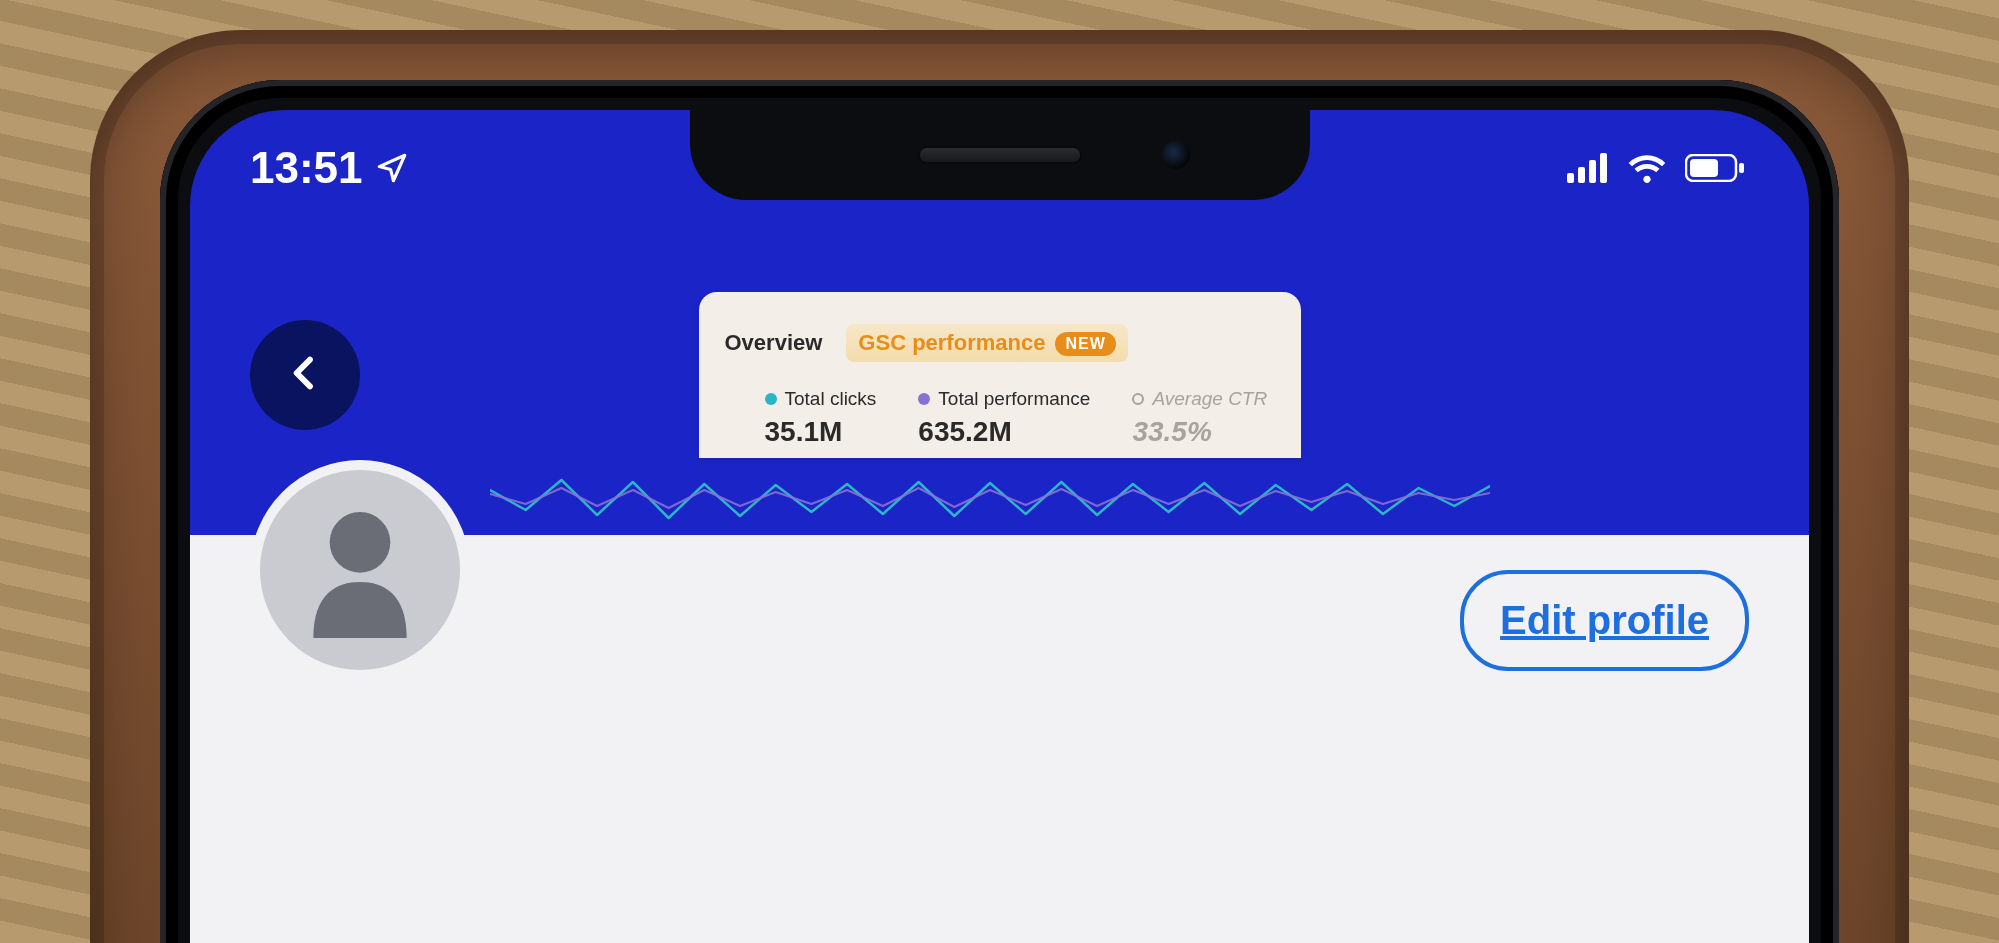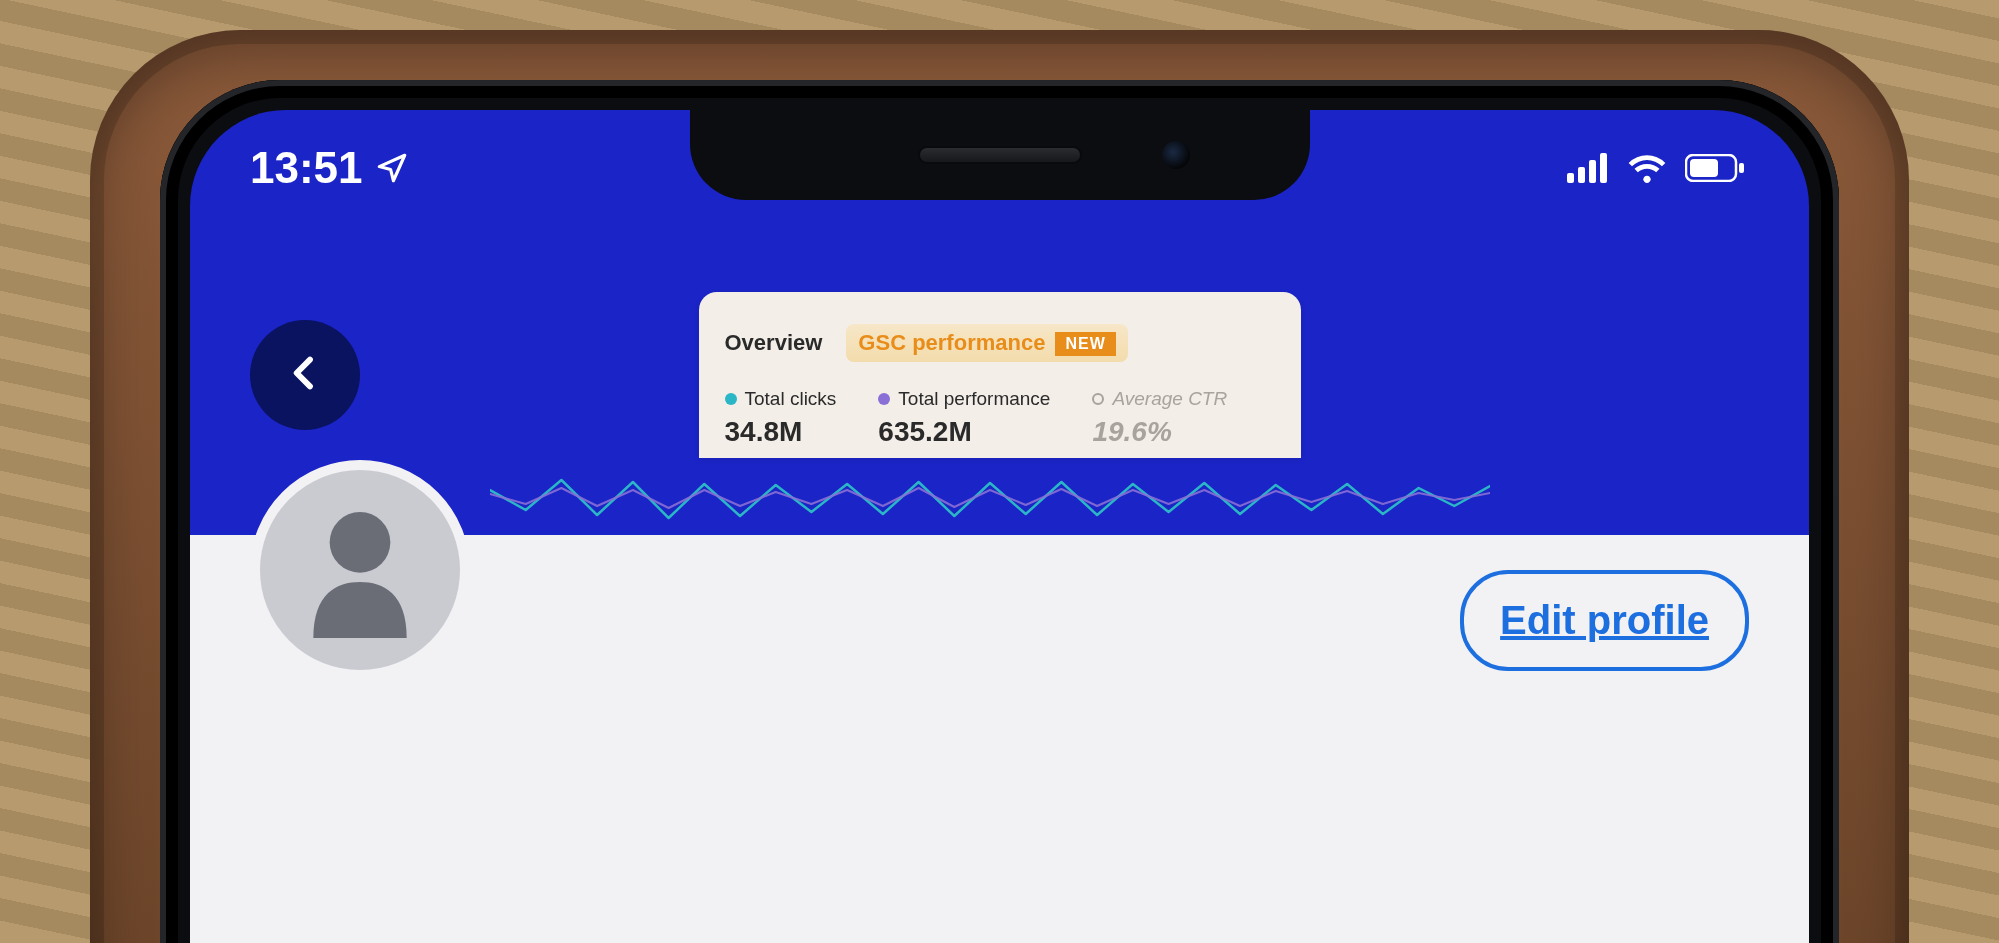--- a/index.html
+++ b/index.html
@@ -119,23 +119,23 @@
   .tab-overview{color:var(--text-dark);}
   .tab-gsc{
     color:var(--orange);
     background:linear-gradient(#f7e7c8,#f3dcac);
     padding:6px 12px;border-radius:8px;
     display:flex;align-items:flex-end;gap:10px;
   }
   .badge-new{
     background:var(--orange);color:#fff;
     font-size:16px;font-weight:700;letter-spacing:1px;
-    padding:3px 10px;border-radius:0;
-  }
-  .metrics{display:flex;gap:42px;margin-top:26px;}
+    padding:3px 10px;border-radius:12px;
+  }
+  .metrics{display:flex;gap:42px;margin-top:26px;margin-left:40px;}
   .metric{display:flex;flex-direction:column;gap:6px;}
   .metric .lbl{display:flex;align-items:center;gap:8px;font-size:19px;color:var(--text-dark);}
   .metric.dim .lbl,.metric.dim .val{color:var(--text-muted);font-style:italic;}
   .dot{width:12px;height:12px;border-radius:50%;}
   .dot.teal{background:var(--teal);}
   .dot.purple{background:var(--purple);}
   .dot.grey{width:12px;height:12px;border:2px solid var(--text-muted);border-radius:50%;background:transparent;box-sizing:border-box;}
   .metric .val{font-size:28px;font-weight:600;color:var(--text-dark);}
 
   
@@ -225,35 +225,35 @@
               <span>GSC performance</span>
               <span class="badge-new">NEW</span>
             </span>
           </div>
           <div class="metrics">
             <div class="metric">
               <div class="lbl">
                 <span class="dot teal"></span>
                 <span>Total clicks</span>
               </div>
-              <div class="val">34.8M</div>
+              <div class="val">35.1M</div>
             </div>
             <div class="metric">
               <div class="lbl">
                 <span class="dot purple"></span>
                 <span>Total performance</span>
               </div>
               <div class="val">635.2M</div>
             </div>
             <div class="metric dim">
               <div class="lbl">
                 <span class="dot grey"></span>
                 <span>Average CTR</span>
               </div>
-              <div class="val">19.6%</div>
+              <div class="val">33.5%</div>
             </div>
           </div>
         </div>
 
         <svg class="spark" viewBox="0 0 1000 80" preserveAspectRatio="none">
           <polyline id="spark-clicks" fill="none" stroke="var(--teal)" stroke-width="2.5" stroke-linejoin="round" stroke-linecap="round" points="0.0,30.0 35.7,50.0 71.4,20.0 107.1,55.0 142.9,22.0 178.6,58.0 214.3,24.0 250.0,56.0 285.7,25.0 321.4,52.0 357.1,24.0 392.9,54.0 428.6,22.0 464.3,56.0 500.0,23.0 535.7,54.0 571.4,22.0 607.1,55.0 642.9,24.0 678.6,52.0 714.3,23.0 750.0,54.0 785.7,25.0 821.4,50.0 857.1,24.0 892.9,54.0 928.6,28.0 964.3,46.0 1000.0,26.0"></polyline>
           <polyline id="spark-impr" fill="none" stroke="var(--purple)" stroke-width="2" stroke-linejoin="round" stroke-linecap="round" opacity=".9" points="0.0,34.0 35.7,44.0 71.4,28.0 107.1,46.0 142.9,30.0 178.6,48.0 214.3,30.0 250.0,46.0 285.7,32.0 321.4,44.0 357.1,30.0 392.9,46.0 428.6,28.0 464.3,47.0 500.0,30.0 535.7,45.0 571.4,29.0 607.1,46.0 642.9,30.0 678.6,44.0 714.3,30.0 750.0,46.0 785.7,31.0 821.4,42.0 857.1,31.0 892.9,44.0 928.6,33.0 964.3,40.0 1000.0,33.0"></polyline>
         </svg>
 
         <div class="back-btn">

